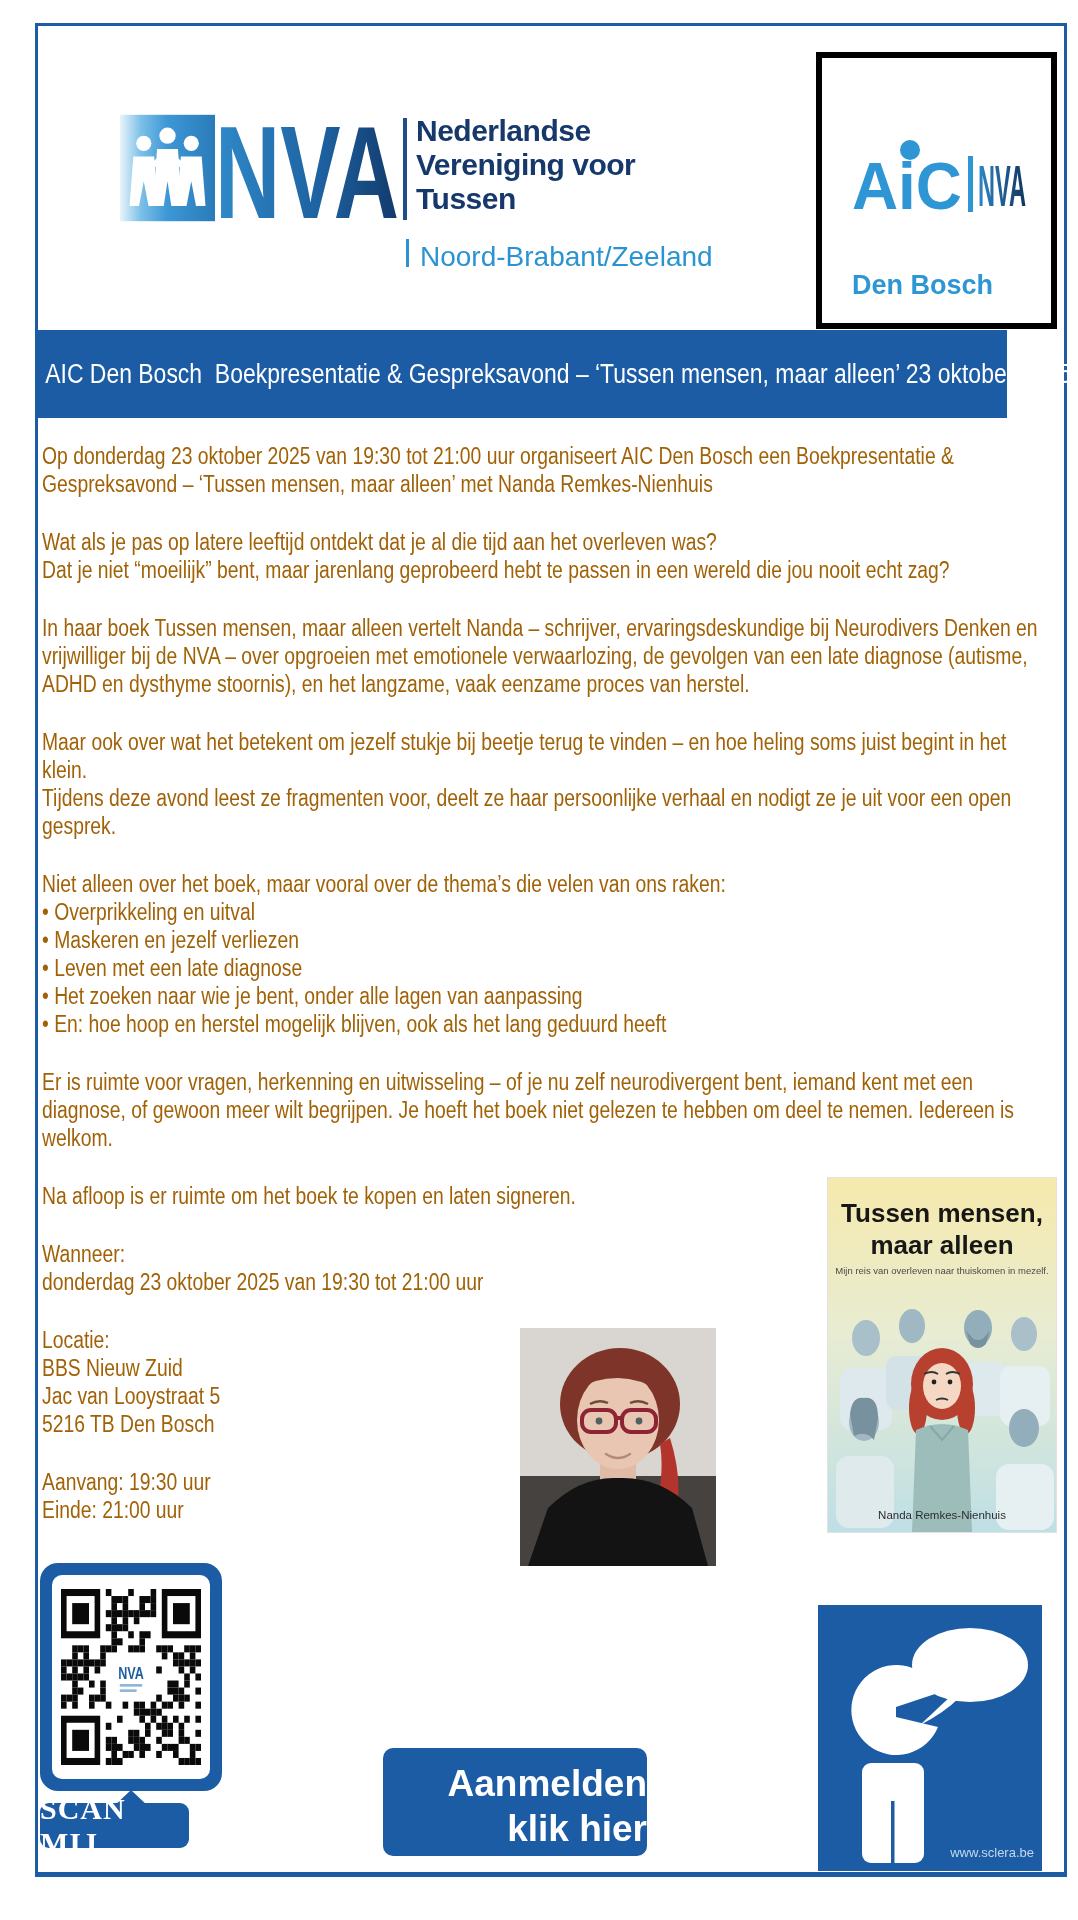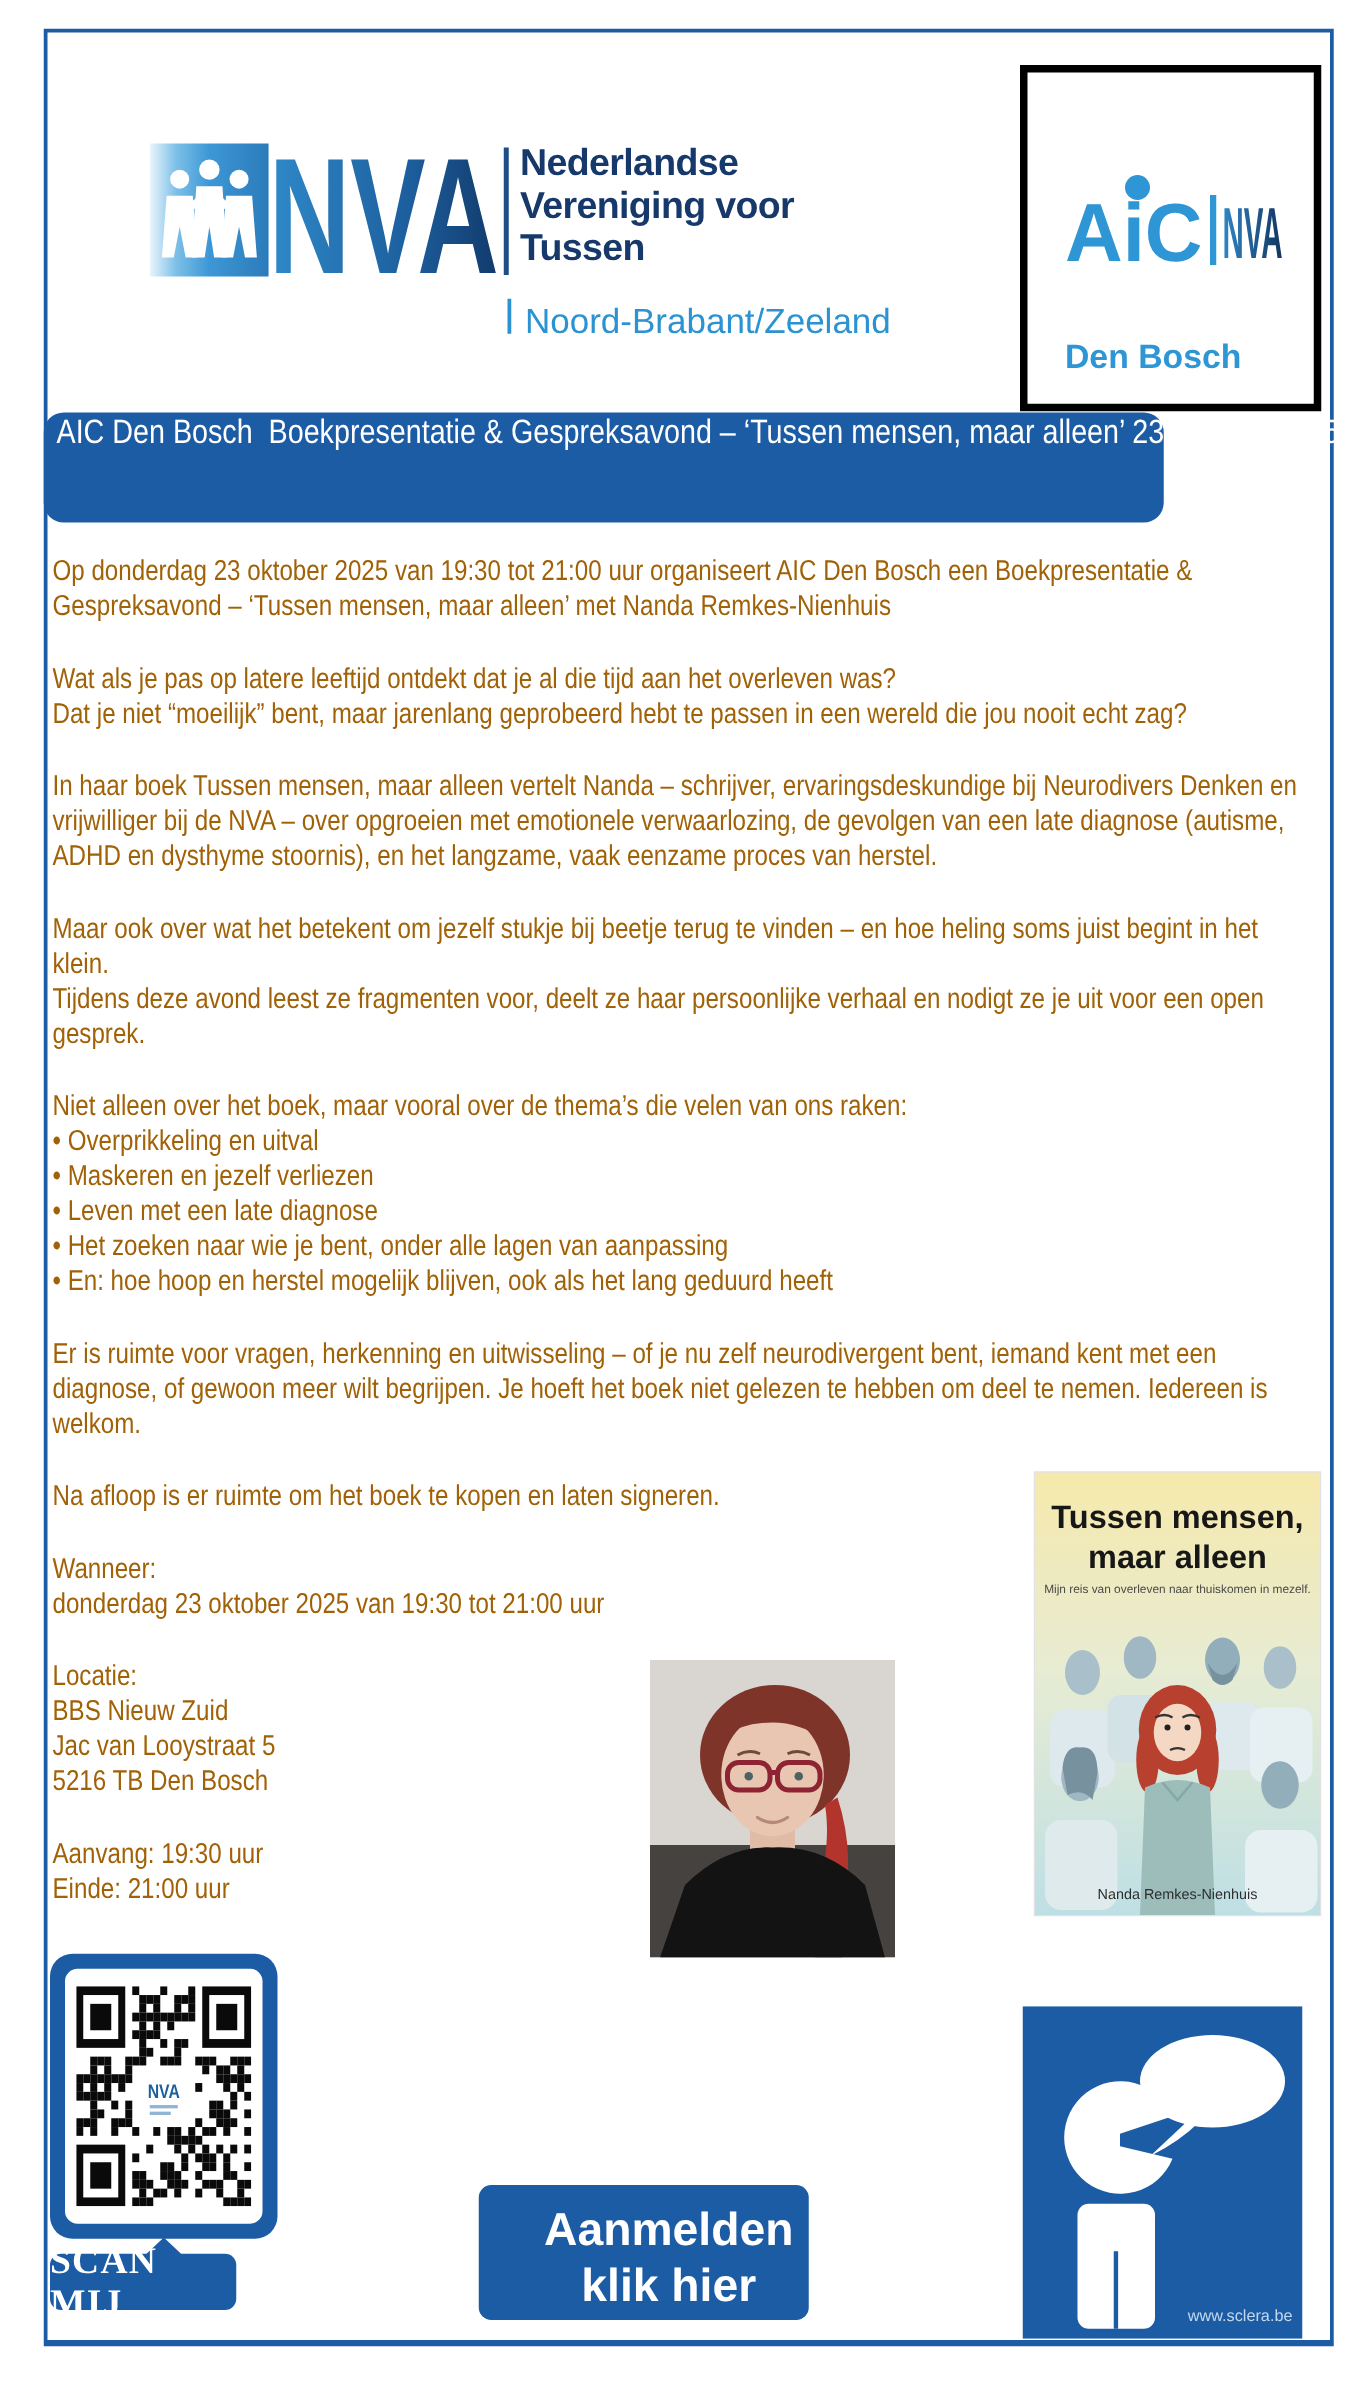--- a/index.html
+++ b/index.html
@@ -11,22 +11,22 @@
   .nva-mark{position:absolute;left:120px;top:112px;width:95px;height:112px;}
   .nva-acronym{position:absolute;left:215px;top:110px;width:186px;height:116px;}
   .divider1{position:absolute;left:403px;top:118px;width:4px;height:102px;background:#1d4f86;}
   .org-name{position:absolute;left:416px;top:114px;font-size:30px;line-height:34px;
         font-weight:bold;color:var(--nva-navy);letter-spacing:-0.5px;}
   .divider2{position:absolute;left:406px;top:239px;width:3px;height:28px;background:var(--region-blue);}
   .region{position:absolute;left:420px;top:241px;font-size:28px;font-weight:normal;color:var(--region-blue);}
   .aic-box{position:absolute;left:816px;top:52px;width:229px;height:265px;background:#fff;
         border:6px solid #000000;}
   
-  .header-bar{position:absolute;left:35px;top:330px;width:896px;height:88px;
-        background:var(--primary-blue);display:flex;align-items:flex-start;border-radius:16px;}
+  .header-bar{position:absolute;left:35px;top:330px;width:972px;height:88px;
+        background:var(--primary-blue);display:flex;align-items:center;}
   .header-bar .title{color:#fff;font-size:27px;white-space:pre;display:inline-block;
         transform:scaleX(.85);transform-origin:0 50%;padding-left:12px;}
   
   .body-text{position:absolute;left:42px;top:442px;width:1008px;color:#a16207;}
   .para{font-size:23px;line-height:28px;margin:0 0 30px 0;white-space:nowrap;
         transform:scaleX(.84);transform-origin:0 0;}
   
   .speaker-photo{position:absolute;left:520px;top:1328px;width:196px;height:238px;}
   .book-cover{position:absolute;left:828px;top:1178px;width:228px;height:354px;
         box-shadow:0 0 0 1px #e2e2e2;}
@@ -37,21 +37,21 @@
   .qr-svg{position:absolute;left:9px;top:14px;}
   .qr-pointer{position:absolute;left:114px;top:1790px;width:0;height:0;
         border-left:17px solid transparent;border-right:17px solid transparent;
         border-bottom:16px solid var(--primary-blue);}
   .scan-bar{position:absolute;left:40px;top:1803px;width:149px;height:45px;
         background:var(--primary-blue);border-radius:9px;display:flex;align-items:center;justify-content:center;}
   .scan-bar span{font-family:"Liberation Serif",serif;font-weight:bold;font-size:30px;color:#fff;letter-spacing:1px;}
   
   .signup{position:absolute;left:383px;top:1748px;width:264px;height:108px;
         background:var(--primary-blue);border-radius:10px;color:#fff;cursor:pointer;
-        padding:0;border:none;text-align:center;}
+        padding:0;border:none;text-align:right;}
   .signup .l{font-size:37px;font-weight:bold;line-height:45px;margin-left:40px;}
   .signup .l:first-child{margin-top:8px;}
   
   .sclera{position:absolute;left:818px;top:1605px;width:224px;height:266px;}
 </style>
 </head>
 <body>
 
 <div class="page">
   <div class="page-border"></div>

